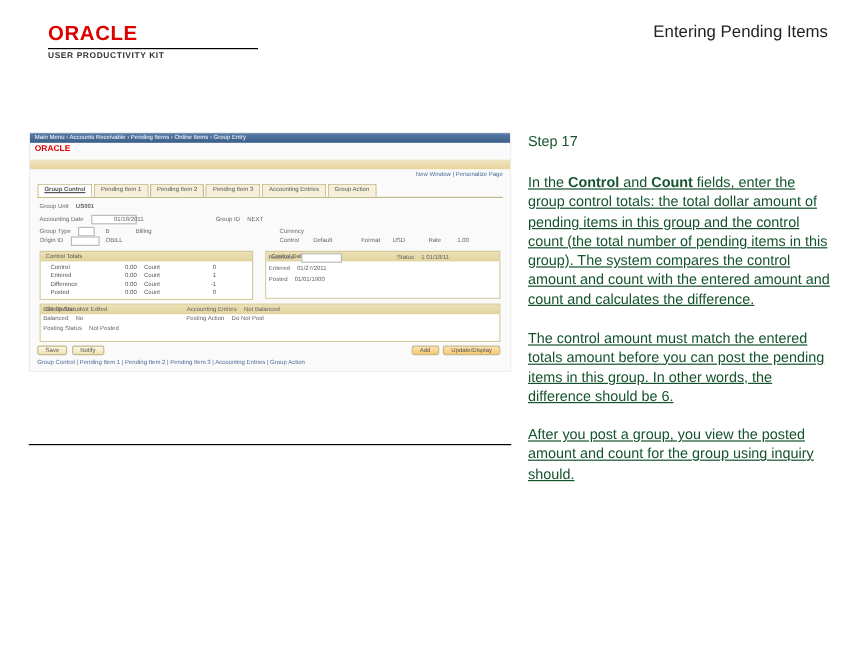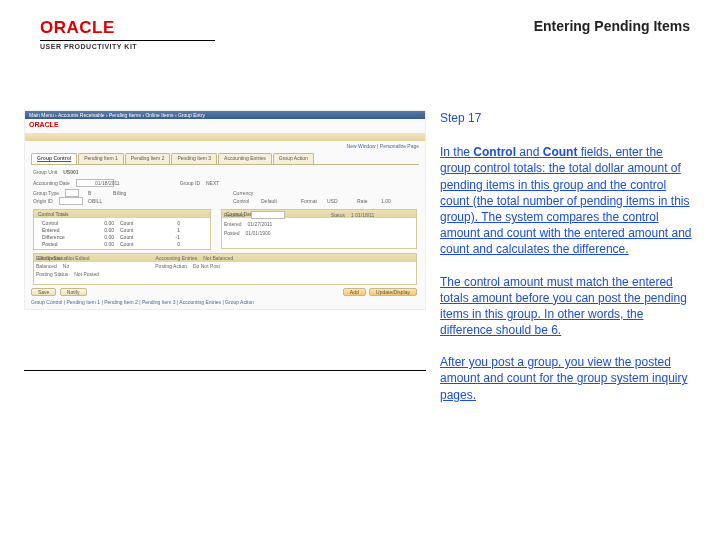--- a/index.html
+++ b/index.html
@@ -2,21 +2,21 @@
 <html><head>
 <meta charset="utf-8">
 <style>
   * { box-sizing: border-box; margin: 0; padding: 0; }
   body { width: 720px; height: 540px; background: #fff; font-family: Arial, Helvetica, sans-serif; color: #333; position: relative; }
   .header { position: absolute; top: 18px; left: 0; right: 0; padding: 0 30px 0 40px; display: flex; justify-content: space-between; align-items: flex-start; }
   .logo { display: flex; flex-direction: column; }
   .oracle { color: #d00; font-weight: 700; font-size: 17px; letter-spacing: 0.5px; font-family: Arial, sans-serif; }
   .upk { font-size: 7px; letter-spacing: 0.5px; color: #333; font-weight: 700; margin-top: 2px; }
   .rule { height: 1px; background: #000; margin-top: 2px; width: 175px; }
-  .page-title { font-size: 14px; color: #222; font-weight: bold; }
+  .page-title { font-size: 14px; color: #222; }
   .content { position: absolute; top: 110px; left: 24px; right: 24px; display: flex; gap: 14px; }
   .screenshot { width: 402px; height: 200px; background: #fafafa; border: 1px solid #eee; position: relative; font-size: 5px; color: #666; }
   .ss-bar1 { position: absolute; top: 0; left: 0; right: 0; height: 8px; background: linear-gradient(#5a7ca8,#3a5d88); }
   .ss-bar1 span { color: #fff; font-size: 5px; position: absolute; left: 4px; top: 1px; }
   .ss-logo { position: absolute; top: 10px; left: 4px; color: #d00; font-weight: 700; font-size: 7px; }
   .ss-bar2 { position: absolute; top: 22px; left: 0; right: 0; height: 8px; background: linear-gradient(#f1e5c3,#e6d39a); }
   .ss-link { position: absolute; right: 6px; top: 32px; font-size: 5px; color: #4a6a9a; }
   .ss-tabs { position: absolute; top: 42px; left: 6px; right: 6px; height: 12px; border-bottom: 1px solid #c4b98a; display: flex; gap: 0; }
   .ss-tab { border: 1px solid #c4b98a; border-bottom: none; padding: 1px 5px; background: #f6f0da; margin-right: 1px; font-size: 5px; color: #555; border-radius: 2px 2px 0 0; }
   .ss-tab.active { background: #fff; font-weight: 700; text-decoration: underline; }
@@ -25,21 +25,21 @@
   .ss-section { position: absolute; left: 8px; right: 8px; border: 1px solid #d4c998; }
   .ss-sh { background: linear-gradient(#ece0b6,#e1d49e); padding: 1px 4px; font-size: 5px; color: #555; }
   .ss-body { background: #fff; padding: 2px 8px; }
   .ss-grid { display: grid; grid-template-columns: 36px 30px 36px 18px; gap: 1px 6px; font-size: 5px; color: #555; }
   .ss-grid span { text-align: right; }
   .ss-grid .l { text-align: left; }
   .ss-foot { position: absolute; left: 6px; bottom: 4px; right: 6px; }
   .ss-btn { display: inline-block; border: 1px solid #c4b98a; background: linear-gradient(#fdf7e3,#efe3b6); padding: 0 6px; font-size: 5px; color: #555; border-radius: 2px; margin-right: 2px; }
   .ss-btn.orange { background: linear-gradient(#ffe4b0,#f6c870); }
   .ss-bc { font-size: 5px; color: #4a6a9a; margin-top: 3px; }
-  .text-col { flex: 1; font-size: 12px; line-height: 1.35; color: #1d4ed8; }
+  .text-col { flex: 1; font-size: 12px; line-height: 1.35; color: #14532d; }
   .step { margin-bottom: 18px; }
   .para { margin-bottom: 16px; text-decoration: underline; }
   b { font-weight: 700; }
   .bottom-rule { position: absolute; left: 24px; width: 402px; top: 370px; height: 1px; background: #000; }
 </style>
 </head>
 <body>
 
 <div class="header">
   <div class="logo">
@@ -173,17 +173,17 @@
       <div class="ss-bc">Group Control | Pending Item 1 | Pending Item 2 | Pending Item 3 | Accounting Entries | Group Action</div>
     </div>
   </div>
 
   <div class="text-col">
     <div class="step">Step 17</div>
     <div class="para">
       <span>In the </span><b>Control</b><span> and </span><b>Count</b><span> fields, enter the group control totals: the total dollar amount of pending items in this group and the control count (the total number of pending items in this group). The system compares the control amount and count with the entered amount and count and calculates the difference.</span>
     </div>
     <div class="para">The control amount must match the entered totals amount before you can post the pending items in this group. In other words, the difference should be 6.</div>
-    <div class="para">After you post a group, you view the posted amount and count for the group system inquiry pages.</div>
+    <div class="para">After you post a group, you view the posted amount and count for the group using inquiry should.</div>
   </div>
 </div>
 
 <div class="bottom-rule"></div>
 
 </body></html>

